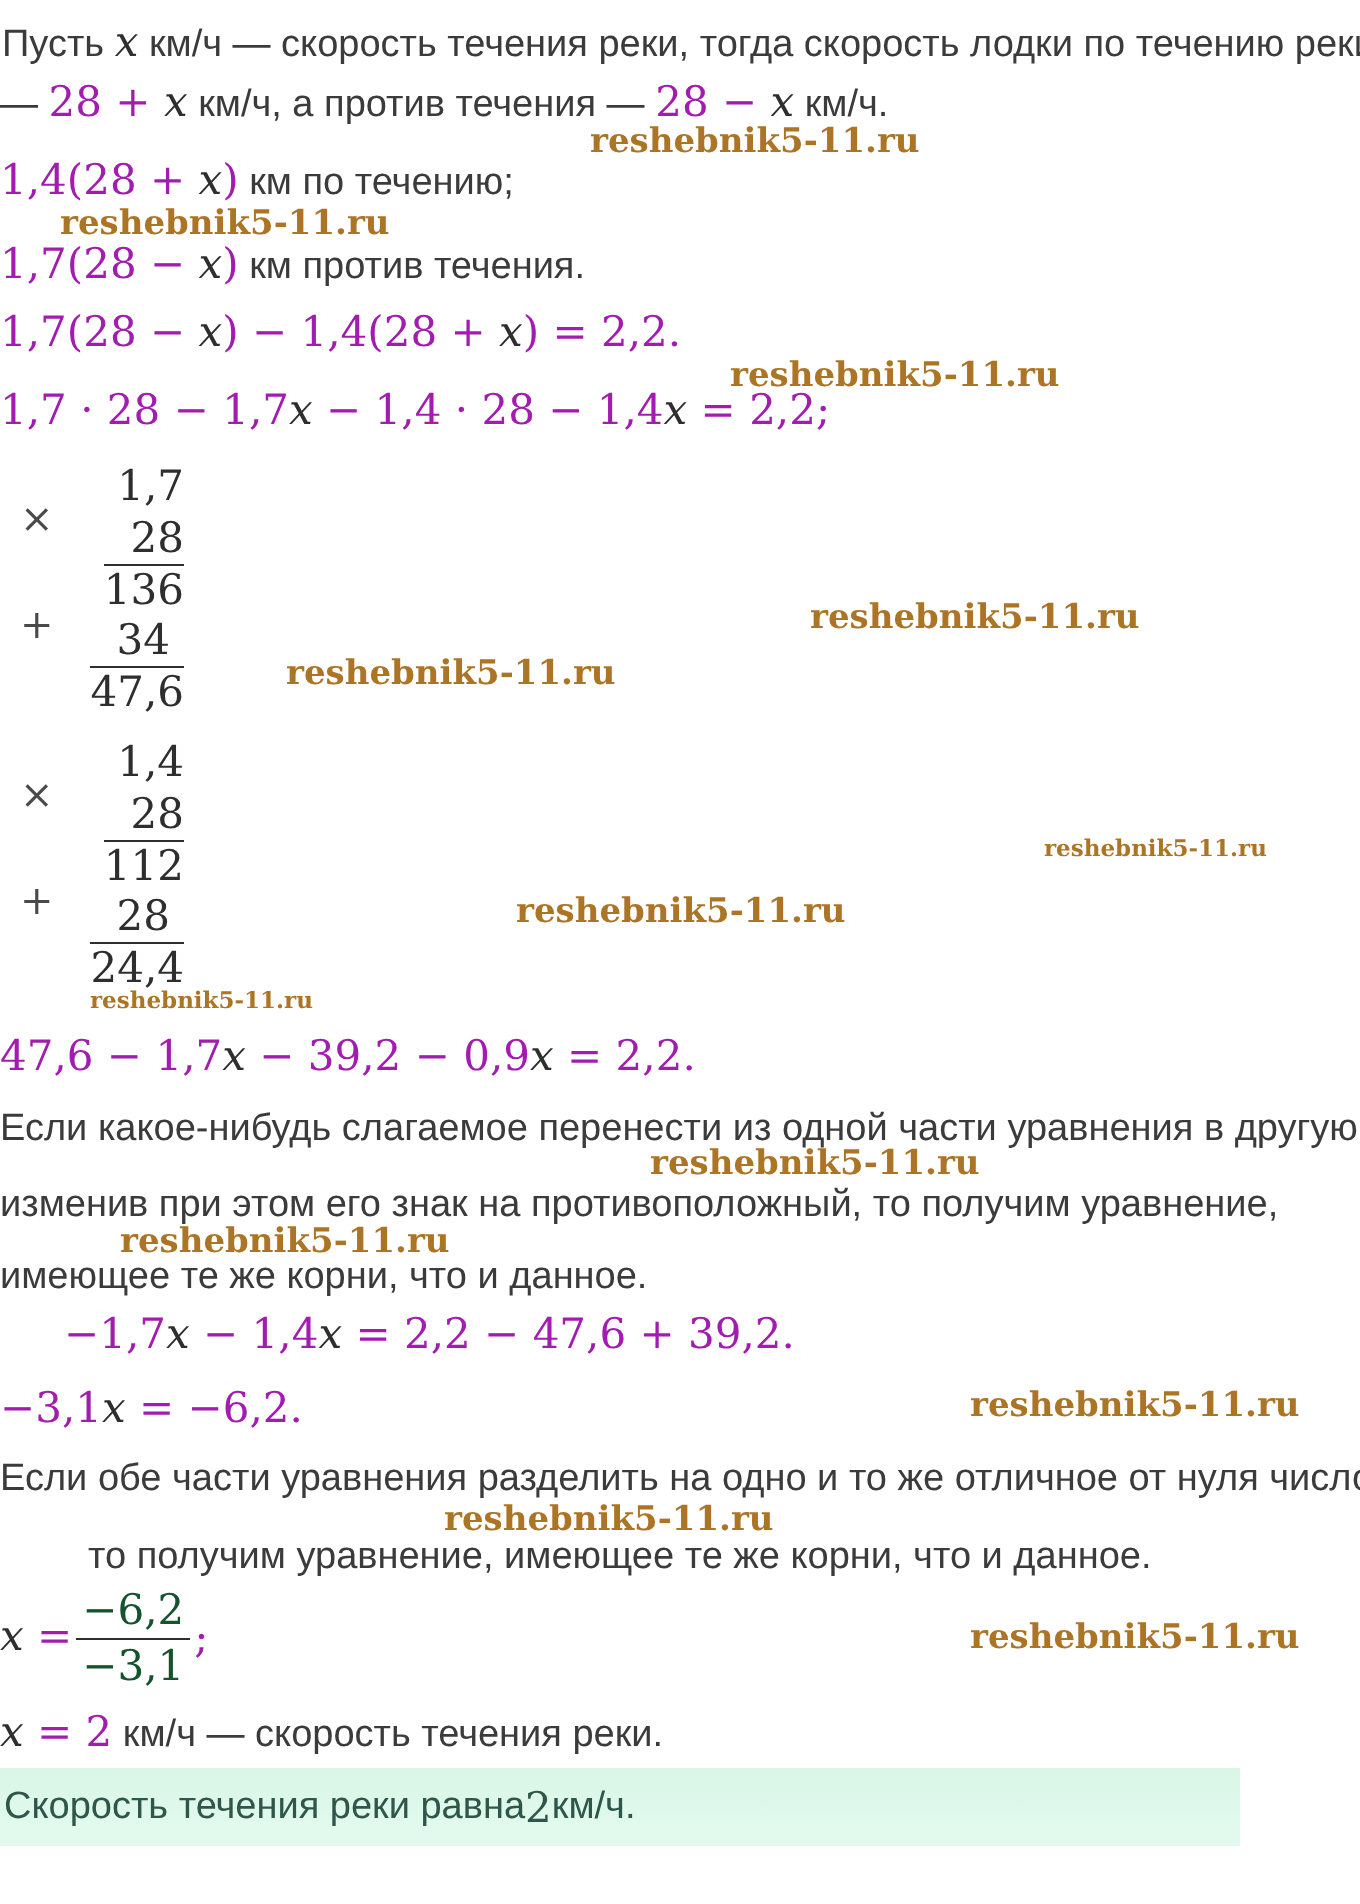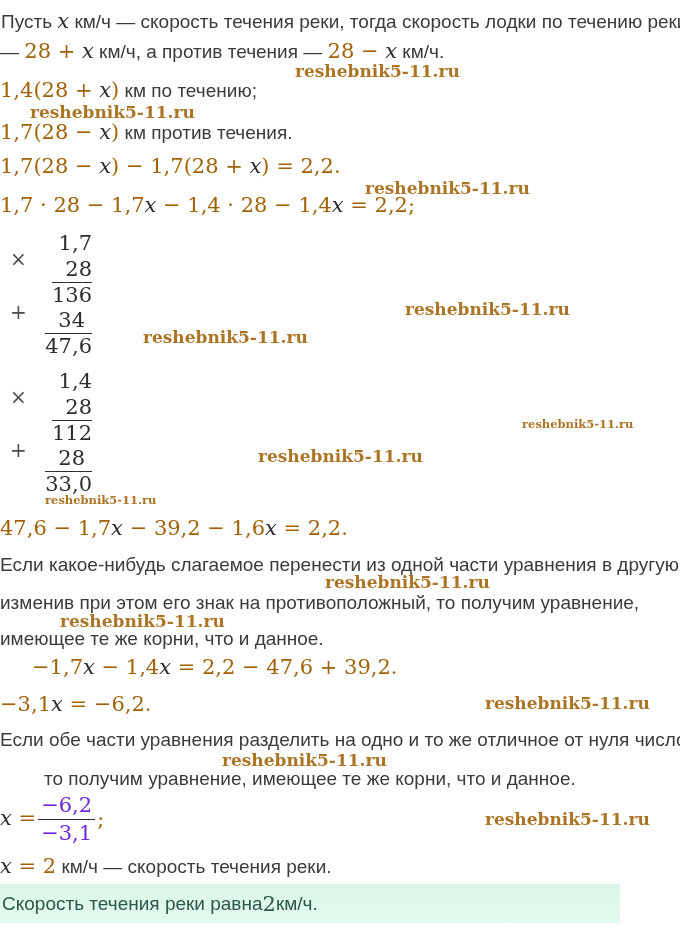--- a/index.html
+++ b/index.html
@@ -7,21 +7,21 @@
     position: relative;
     width: 680px;
     height: 952px;
     background: #ffffff;
     overflow: hidden;
   }
   .abs { position: absolute; white-space: nowrap; }
 
   
   .seg-t { font-family: "Liberation Sans", sans-serif; font-size: 19px; color: #3b3b3b; }
-  .seg-m { font-family: "DejaVu Serif", serif; font-size: 21px; color: #a16207; }
+  .seg-m { font-family: "DejaVu Serif", serif; font-size: 21px; color: #a21caf; }
   .seg-v { font-family: "DejaVu Serif", serif; font-size: 21px; font-style: italic; color: #2e2e2e; }
   .line { line-height: 26px; }
 
   
   .wm {
     font-family: "DejaVu Serif", serif;
     font-weight: 700;
     color: #a16207;
     opacity: 0.88;
     letter-spacing: 0px;
@@ -69,21 +69,21 @@
   .mrow .topline { border-top: 1.5px solid #2e2e2e; }
   .mrow .shift { margin-right: 7px; }
   .op { position: absolute; left: 2px; font-size: 20px; color: #4a4a4a; }
   .op-x    { top: 16px; }
   .op-plus { top: 69px; }
 
   
   .fracline { display: flex; align-items: center; height: 56px; }
   .frac {
     display: inline-flex; flex-direction: column; align-items: center;
-    font-family: "DejaVu Serif", serif; font-size: 21px; color: #6d28d9;
+    font-family: "DejaVu Serif", serif; font-size: 21px; color: #14532d;
     margin: 0 2px; line-height: 25px;
   }
   .frac .num { border-bottom: 1.5px solid #2e2e2e; padding: 0 3px 1px 3px; }
   .frac .den { padding: 1px 3px 0 3px; }
 
   
   .answer-band {
     top: 884px; left: 0; width: 620px; height: 39px;
     background: linear-gradient(#d9f6e6, #e3fbef);
     display: flex; align-items: center; padding-left: 2px; box-sizing: border-box;
@@ -100,21 +100,21 @@
   <div class="abs line l-intro2"><span class="seg-t">— </span><span class="seg-m">28 + </span><span class="seg-v">x</span><span class="seg-t"> км/ч, а против течения — </span><span class="seg-m">28 − </span><span class="seg-v">x</span><span class="seg-t"> км/ч.</span></div>
 
   <div class="abs wm wm-med wm-a">reshebnik5-11.ru</div>
 
   <div class="abs line l-down"><span class="seg-m">1,4(28 + </span><span class="seg-v">x</span><span class="seg-m">)</span><span class="seg-t"> км по течению;</span></div>
 
   <div class="abs wm wm-med wm-b">reshebnik5-11.ru</div>
 
   <div class="abs line l-up"><span class="seg-m">1,7(28 − </span><span class="seg-v">x</span><span class="seg-m">)</span><span class="seg-t"> км против течения.</span></div>
 
-  <div class="abs line l-eq1"><span class="seg-m">1,7(28 − </span><span class="seg-v">x</span><span class="seg-m">) − 1,7(28 + </span><span class="seg-v">x</span><span class="seg-m">) = 2,2.</span></div>
+  <div class="abs line l-eq1"><span class="seg-m">1,7(28 − </span><span class="seg-v">x</span><span class="seg-m">) − 1,4(28 + </span><span class="seg-v">x</span><span class="seg-m">) = 2,2.</span></div>
 
   <div class="abs wm wm-med wm-c">reshebnik5-11.ru</div>
 
   <div class="abs line l-eq2"><span class="seg-m">1,7 · 28 − 1,7</span><span class="seg-v">x</span><span class="seg-m"> − 1,4 · 28 − 1,4</span><span class="seg-v">x</span><span class="seg-m"> = 2,2;</span></div>
 
   <div class="abs mult mult1">
     <span class="op op-x">×</span>
     <span class="op op-plus">+</span>
     <div class="mrow"><span class="val">1,7</span></div>
     <div class="mrow"><span class="val">28</span></div>
@@ -126,28 +126,28 @@
   <div class="abs wm wm-med wm-e">reshebnik5-11.ru</div>
   <div class="abs wm wm-med wm-d">reshebnik5-11.ru</div>
 
   <div class="abs mult mult2">
     <span class="op op-x">×</span>
     <span class="op op-plus">+</span>
     <div class="mrow"><span class="val">1,4</span></div>
     <div class="mrow"><span class="val">28</span></div>
     <div class="mrow"><span class="val topline">112</span></div>
     <div class="mrow"><span class="val shift">28</span></div>
-    <div class="mrow"><span class="val topline">33,0</span></div>
+    <div class="mrow"><span class="val topline">24,4</span></div>
   </div>
 
   <div class="abs wm wm-sm wm-g">reshebnik5-11.ru</div>
   <div class="abs wm wm-med wm-h">reshebnik5-11.ru</div>
   <div class="abs wm wm-sm wm-f">reshebnik5-11.ru</div>
 
-  <div class="abs line l-eq3"><span class="seg-m">47,6 − 1,7</span><span class="seg-v">x</span><span class="seg-m"> − 39,2 − 1,6</span><span class="seg-v">x</span><span class="seg-m"> = 2,2.</span></div>
+  <div class="abs line l-eq3"><span class="seg-m">47,6 − 1,7</span><span class="seg-v">x</span><span class="seg-m"> − 39,2 − 0,9</span><span class="seg-v">x</span><span class="seg-m"> = 2,2.</span></div>
 
   <div class="abs line l-rule1a"><span class="seg-t">Если какое-нибудь слагаемое перенести из одной части уравнения в другую,</span></div>
   <div class="abs wm wm-med wm-i">reshebnik5-11.ru</div>
   <div class="abs line l-rule1b"><span class="seg-t">изменив при этом его знак на противоположный, то получим уравнение,</span></div>
   <div class="abs wm wm-med wm-j">reshebnik5-11.ru</div>
   <div class="abs line l-rule1c"><span class="seg-t">имеющее те же корни, что и данное.</span></div>
 
   <div class="abs line l-eq4"><span class="seg-m">−1,7</span><span class="seg-v">x</span><span class="seg-m"> − 1,4</span><span class="seg-v">x</span><span class="seg-m"> = 2,2 − 47,6 + 39,2.</span></div>
   <div class="abs line l-eq5"><span class="seg-m">−3,1</span><span class="seg-v">x</span><span class="seg-m"> = −6,2.</span></div>
   <div class="abs wm wm-med wm-k">reshebnik5-11.ru</div>

